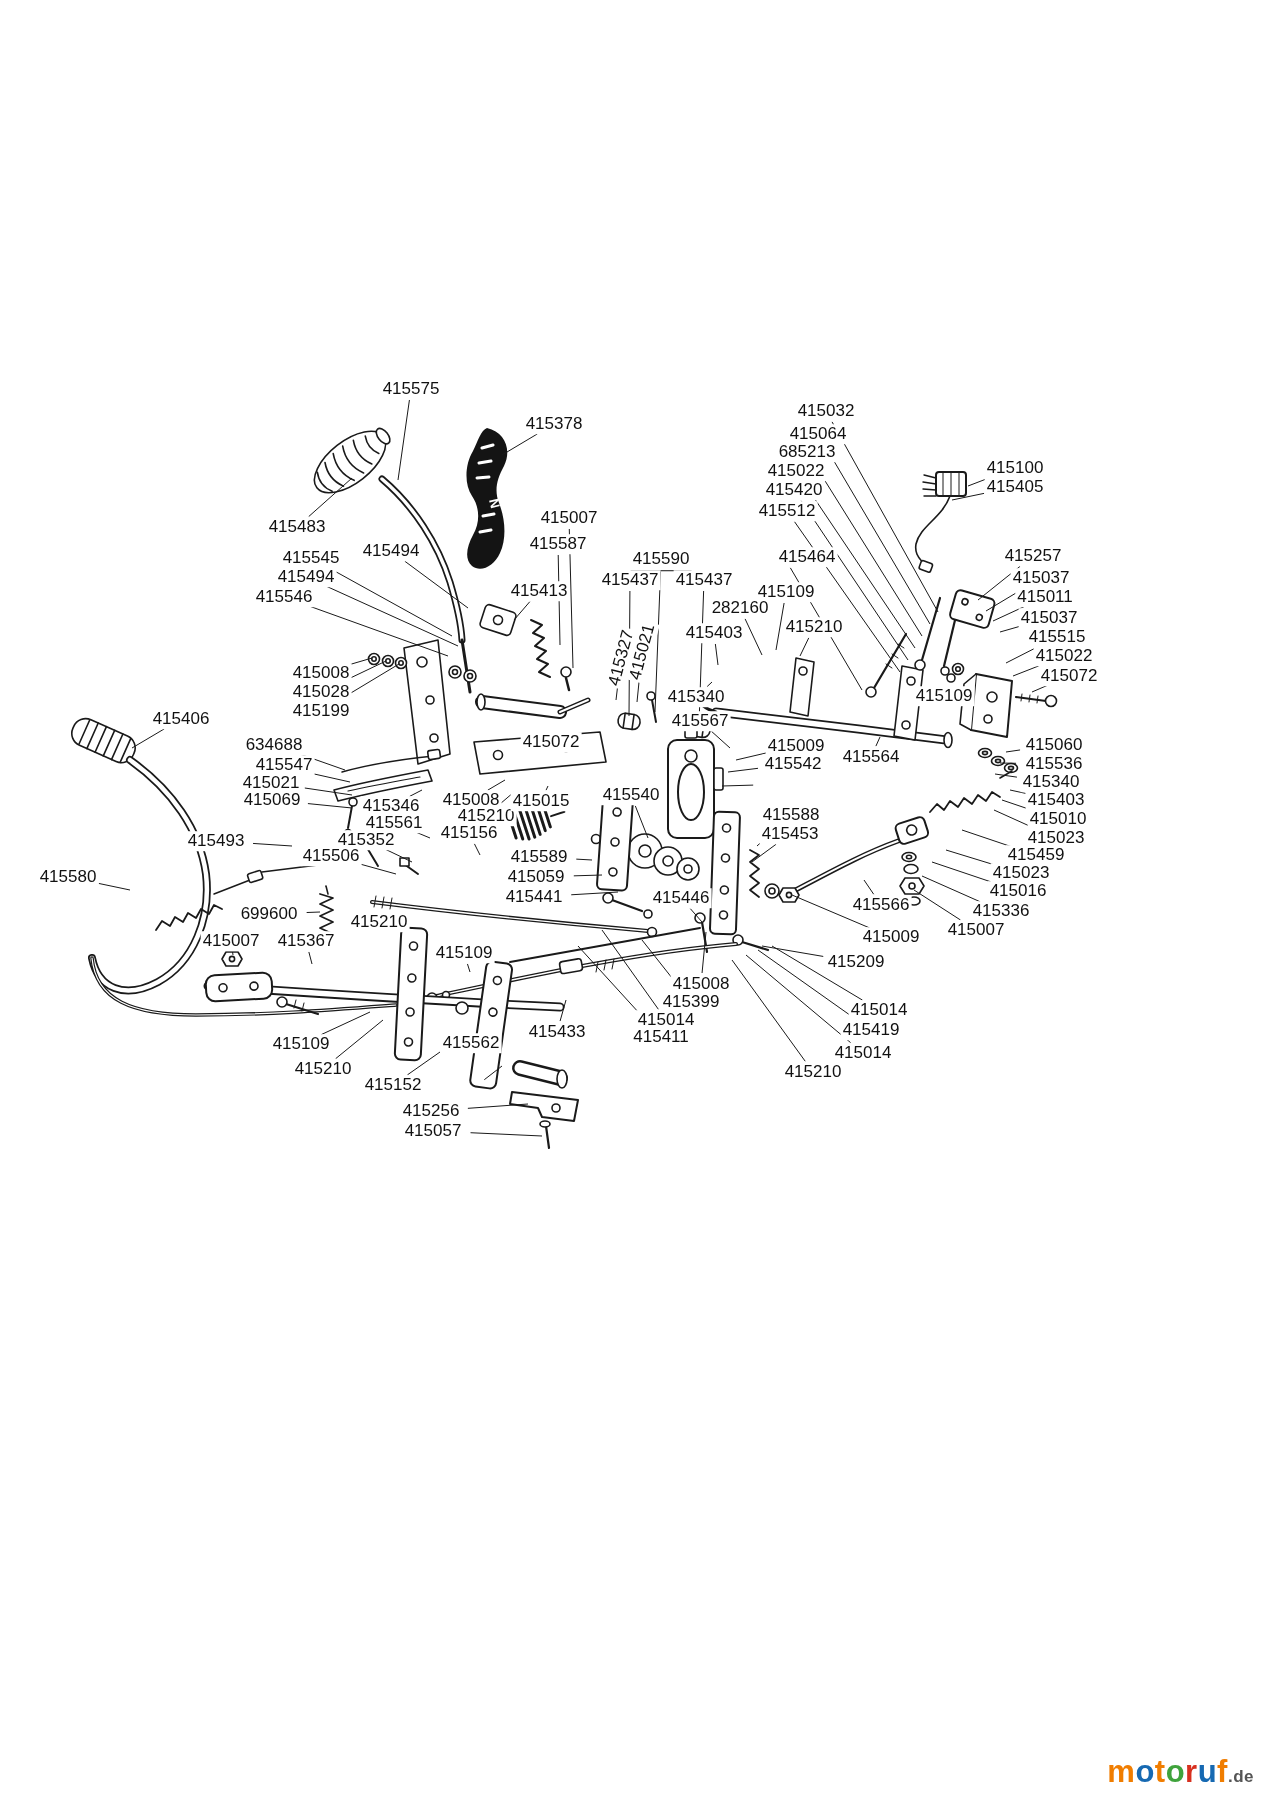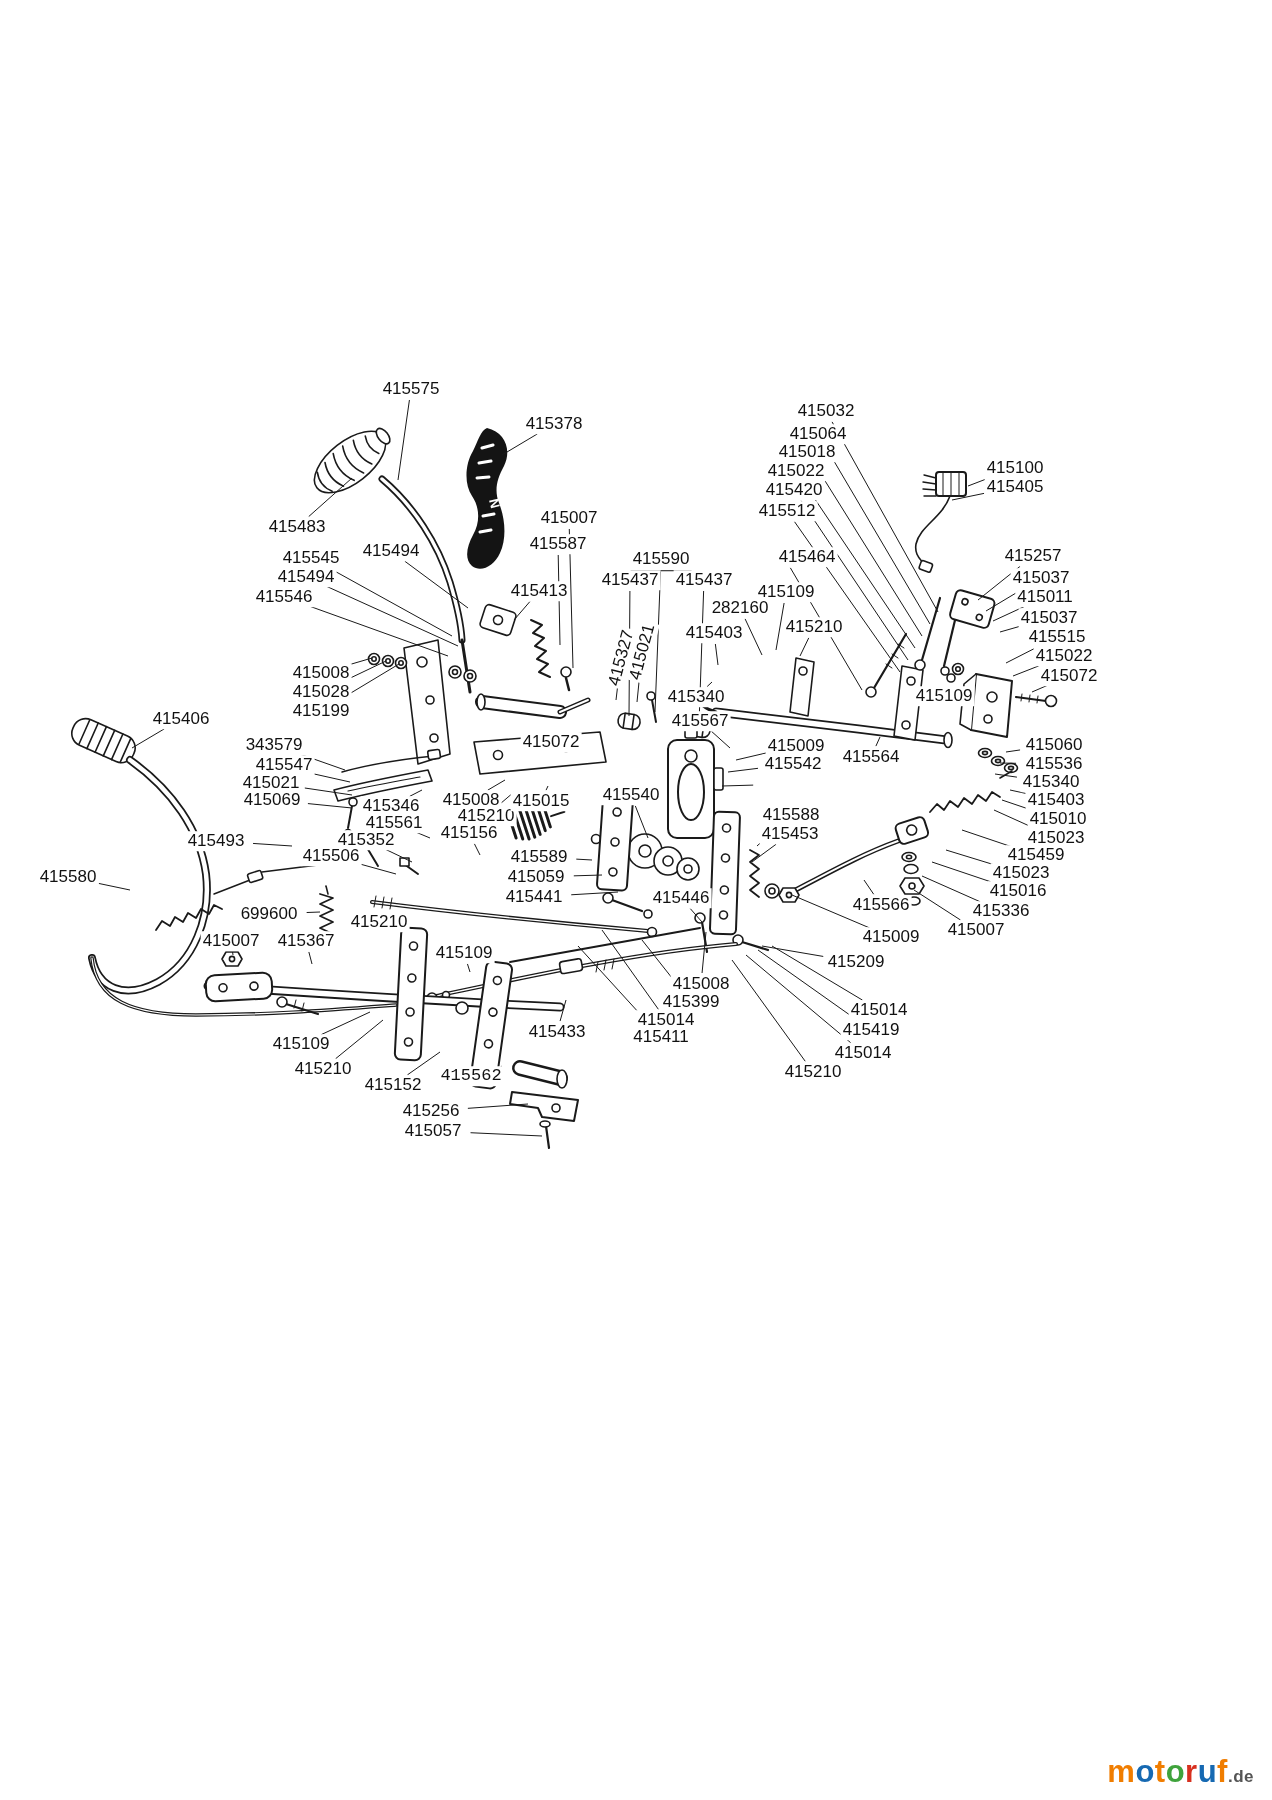--- a/index.html
+++ b/index.html
@@ -424,21 +424,21 @@
       <div class="part-label" style="left: 311px; top: 558px;">415545</div>
       <div class="part-label" style="left: 391px; top: 551px;">415494</div>
       <div class="part-label" style="left: 306px; top: 577px;">415494</div>
       <div class="part-label" style="left: 284px; top: 597px;">415546</div>
       <div class="part-label underlined" style="left: 661px; top: 560px;">415590</div>
       <div class="part-label" style="left: 630px; top: 580px;">415437</div>
       <div class="part-label" style="left: 704px; top: 580px;">415437</div>
       <div class="part-label" style="left: 539px; top: 591px;">415413</div>
       <div class="part-label" style="left: 826px; top: 411px;">415032</div>
       <div class="part-label" style="left: 818px; top: 434px;">415064</div>
-      <div class="part-label" style="left: 807px; top: 452px;">415018</div>
+      <div class="part-label" style="left: 807px; top: 452px;">685213</div>
       <div class="part-label" style="left: 796px; top: 471px;">415022</div>
       <div class="part-label" style="left: 794px; top: 490px;">415420</div>
       <div class="part-label" style="left: 787px; top: 511px;">415512</div>
       <div class="part-label" style="left: 784px; top: 557px; margin-left: 23px;">415464</div>
       <div class="part-label" style="left: 1015px; top: 468px;">415100</div>
       <div class="part-label" style="left: 1015px; top: 487px;">415405</div>
       <div class="part-label" style="left: 1033px; top: 556px;">415257</div>
       <div class="part-label" style="left: 1041px; top: 578px;">415037</div>
       <div class="part-label" style="left: 1045px; top: 597px;">415011</div>
       <div class="part-label" style="left: 1049px; top: 618px;">415037</div>
@@ -449,21 +449,21 @@
       <div class="part-label" style="left: 740px; top: 608px;">282160</div>
       <div class="part-label" style="left: 714px; top: 633px;">415403</div>
       <div class="part-label" style="left: 814px; top: 627px;">415210</div>
       <div class="part-label" style="left: 321px; top: 673px;">415008</div>
       <div class="part-label" style="left: 321px; top: 692px;">415028</div>
       <div class="part-label" style="left: 321px; top: 711px;">415199</div>
       <div class="part-label" style="left: 181px; top: 719px;">415406</div>
       <div class="part-label" style="left: 696px; top: 697px;">415340</div>
       <div class="part-label" style="left: 700px; top: 721px;">415567</div>
       <div class="part-label" style="left: 944px; top: 696px;">415109</div>
-      <div class="part-label" style="left: 274px; top: 745px;">343579</div>
+      <div class="part-label" style="left: 274px; top: 745px;">634688</div>
       <div class="part-label" style="left: 284px; top: 765px;">415547</div>
       <div class="part-label" style="left: 271px; top: 783px;">415021</div>
       <div class="part-label" style="left: 272px; top: 800px;">415069</div>
       <div class="part-label" style="left: 551px; top: 742px;">415072</div>
       <div class="part-label" style="left: 796px; top: 746px;">415009</div>
       <div class="part-label" style="left: 793px; top: 764px;">415542</div>
       <div class="part-label" style="left: 791px; top: 784px; margin-top: 48px;">415368</div>
       <div class="part-label" style="left: 871px; top: 757px;">415564</div>
       <div class="part-label" style="left: 1054px; top: 745px;">415060</div>
       <div class="part-label" style="left: 1054px; top: 764px;">415536</div>
@@ -508,20 +508,20 @@
       <div class="part-label" style="left: 666px; top: 1020px;">415014</div>
       <div class="part-label" style="left: 557px; top: 1032px;">415433</div>
       <div class="part-label" style="left: 661px; top: 1037px;">415411</div>
       <div class="part-label" style="left: 879px; top: 1010px;">415014</div>
       <div class="part-label" style="left: 871px; top: 1030px;">415419</div>
       <div class="part-label" style="left: 863px; top: 1053px;">415014</div>
       <div class="part-label" style="left: 813px; top: 1072px;">415210</div>
       <div class="part-label" style="left: 301px; top: 1044px;">415109</div>
       <div class="part-label" style="left: 323px; top: 1069px;">415210</div>
       <div class="part-label" style="left: 393px; top: 1085px;">415152</div>
-      <div class="part-label" style="left: 471px; top: 1076px; font-family: Liberation Mono, monospace;">415562</div>
+      <div class="part-label" style="left: 471px; top: 1043px;">415562</div>
       <div class="part-label" style="left: 431px; top: 1111px;">415256</div>
       <div class="part-label" style="left: 433px; top: 1131px;">415057</div>
     </div>
 
   <a class="logo" id="logo"><span style="color: rgb(240, 125, 0);">m</span><span style="color: rgb(22, 105, 178);">o</span><span style="color: rgb(240, 125, 0);">t</span><span style="color: rgb(63, 163, 60);">o</span><span style="color: rgb(215, 48, 31);">r</span><span style="color: rgb(22, 105, 178);">u</span><span style="color: rgb(240, 125, 0);">f</span><span class="suffix" style="color: rgb(85, 85, 85);">.de</span></a>
 
 </div>
 
 </body></html>

